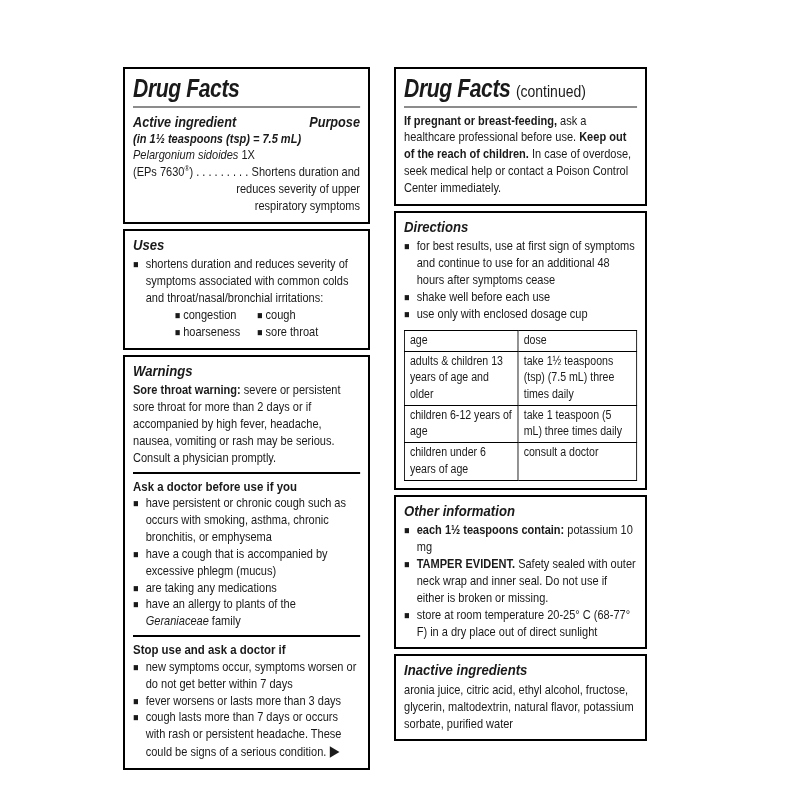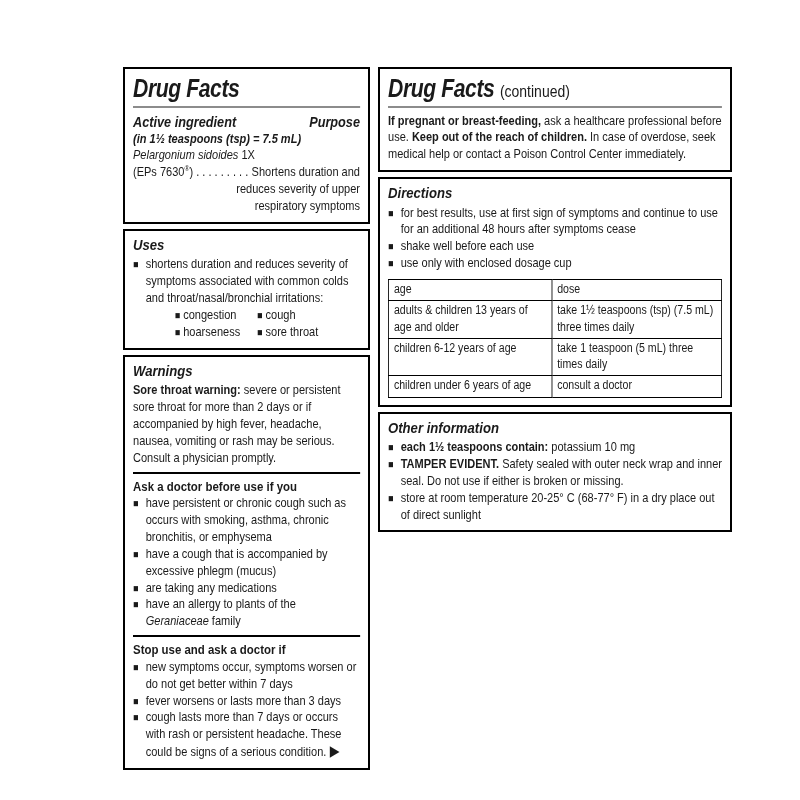--- a/index.html
+++ b/index.html
@@ -6,21 +6,21 @@
   html, body { width: 800px; height: 800px; background: #ffffff; }
   body {
     font-family: "Liberation Sans", sans-serif;
     color: #1a1a1a;
     position: relative;
   }
   .page { position: relative; width: 800px; height: 800px; background: #fff; }
 
   .panel { position: absolute; top: 52px; margin-top: 15px; }
   .panel-left  { left: 123px; width: 247px; }
-  .panel-right { left: 378px; width: 354px; }
+  .panel-right { left: 394px; width: 253px; }
 
   .box {
     border: 2px solid #000;
     background: #fff;
     padding: 4px 8px 7px 8px;
     margin-bottom: 5px;
     overflow: hidden;
   }
 
   
@@ -258,15 +258,21 @@
             <span><span class="bold">TAMPER EVIDENT.</span><span> Safety sealed with outer neck wrap and inner seal. Do not use if either is broken or missing.</span></span>
           </li>
           <li>
             <span class="sq">■</span>
             <span>store at room temperature 20-25° C (68-77° F) in a dry place out of direct sunlight</span>
           </li>
         </ul>
       </div>
     </div>
 
+    <div class="box">
+      <div class="cond">
+        <div class="sec-heading">Inactive ingredients</div>
+        <p class="body-text">aronia juice, citric acid, ethyl alcohol, fructose, glycerin, maltodextrin, natural flavor, potassium sorbate, purified water</p>
+      </div>
+    </div>
 
   </div>
 </div>
 
 </body></html>

